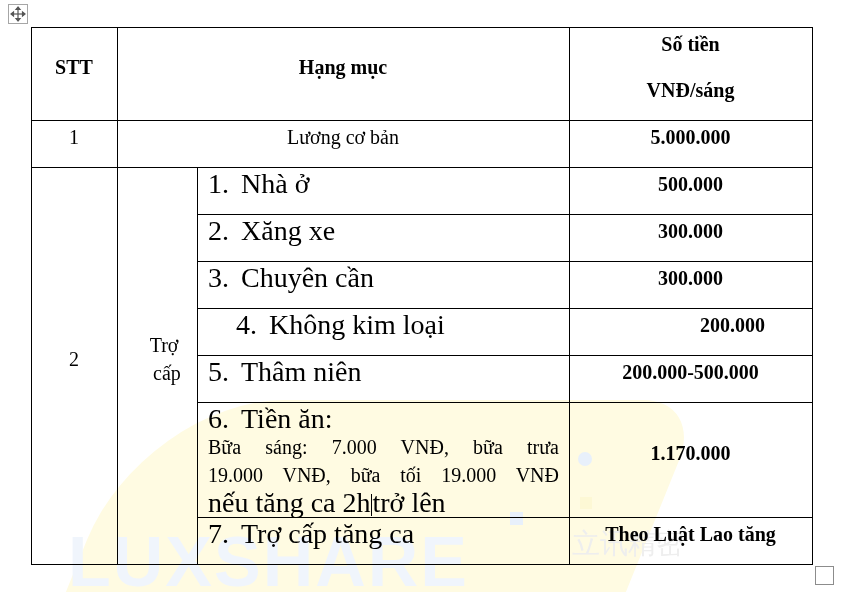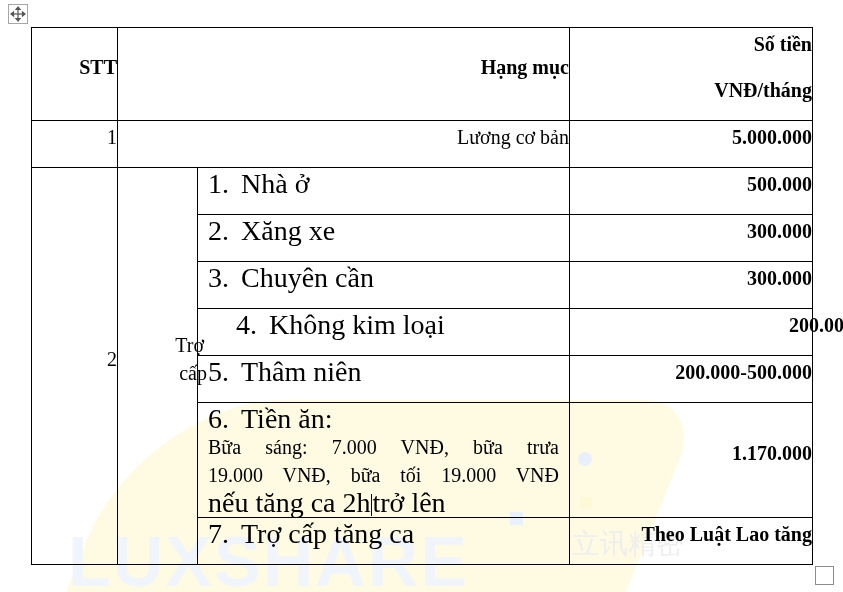--- a/index.html
+++ b/index.html
@@ -28,21 +28,21 @@
     background:#fff; display:flex; align-items:center; justify-content:center; box-sizing:border-box;
   }
   .resize-handle {
     position:absolute; left:815px; top:566px; width:19px; height:19px; border:1px solid #8c8c8c;
     background:#fff; box-sizing:border-box;
   }
   .cell { position:absolute; box-sizing:border-box; font-size:20px; line-height:24px; }
   .b { font-weight:bold; }
   .line-h { position:absolute; height:1px; background:#000; }
   .line-v { position:absolute; width:1px; background:#000; }
-  .center { text-align:right; }
+  .center { text-align:center; }
   .item { position:absolute; left:208px; font-size:28px; line-height:24px; white-space:nowrap; }
   .item .num { display:inline-block; width:33px; }
   .justify { position:absolute; left:208px; width:351px; font-size:20px; line-height:24px; text-align:justify; text-align-last:justify; }
   .caret { display:inline-block; width:1px; height:22px; background:#000; vertical-align:-4px; margin:0 1px 0 0; }
 </style>
 </head>
 <body>
 
 <div class="wm-yellow"></div>
 <div class="wm-sq" style="left:510px;top:512px;width:13px;height:13px;"></div>
@@ -79,21 +79,21 @@
 
   <div class="line-v" style="left:31px;top:27px;height:538px;"></div>
   <div class="line-v" style="left:117px;top:27px;height:538px;"></div>
   <div class="line-v" style="left:197px;top:167px;height:398px;"></div>
   <div class="line-v" style="left:569px;top:27px;height:538px;"></div>
   <div class="line-v" style="left:812px;top:27px;height:538px;"></div>
 
   <div class="cell b center" style="left:31px;top:55px;width:86px;">STT</div>
   <div class="cell b center" style="left:117px;top:55px;width:452px;">Hạng mục</div>
   <div class="cell b center" style="left:569px;top:32px;width:243px;">Số tiền</div>
-  <div class="cell b center" style="left:569px;top:78px;width:243px;">VNĐ/tháng</div>
+  <div class="cell b center" style="left:569px;top:78px;width:243px;">VNĐ/sáng</div>
 
   <div class="cell center" style="left:31px;top:125px;width:86px;">1</div>
   <div class="cell center" style="left:117px;top:125px;width:452px;">Lương cơ bản</div>
   <div class="cell b center" style="left:569px;top:125px;width:243px;">5.000.000</div>
 
   <div class="cell center" style="left:31px;top:347px;width:86px;">2</div>
   <div class="cell center" style="left:124px;top:333px;width:80px;">Trợ</div>
   <div class="cell center" style="left:127px;top:361px;width:80px;">cấp</div>
 
   <div class="item" style="top:172px;"><span class="num">1.</span><span>Nhà ở</span></div>

